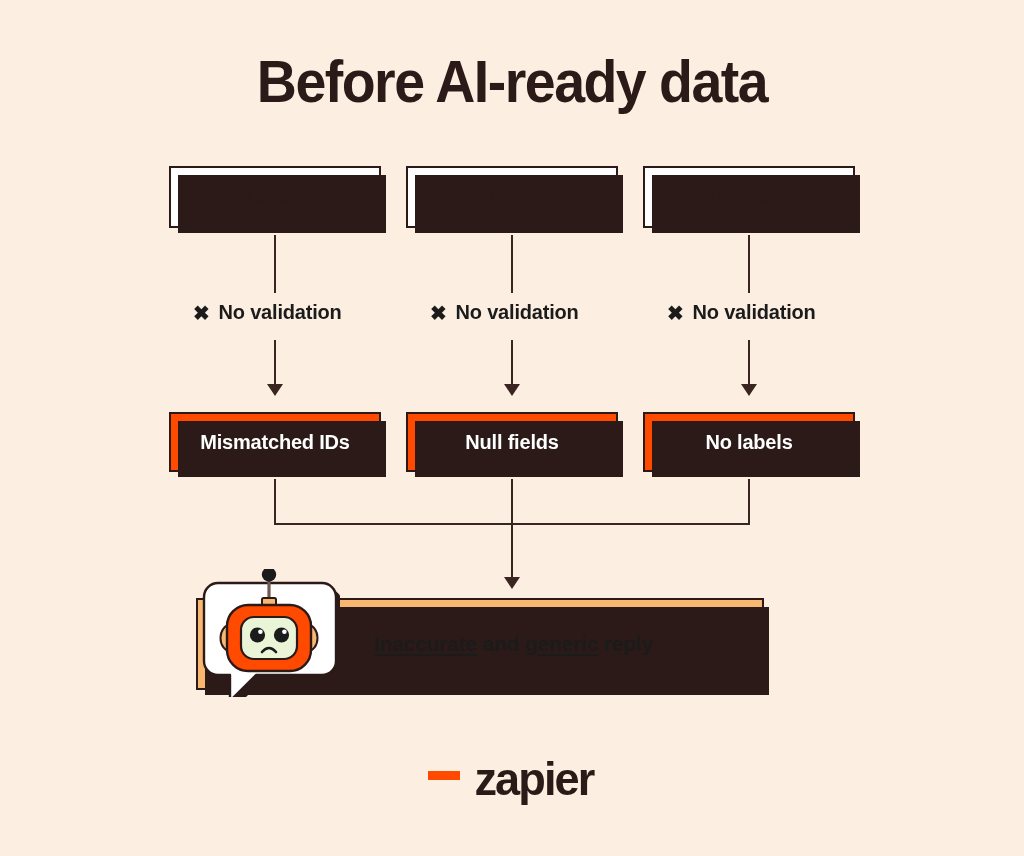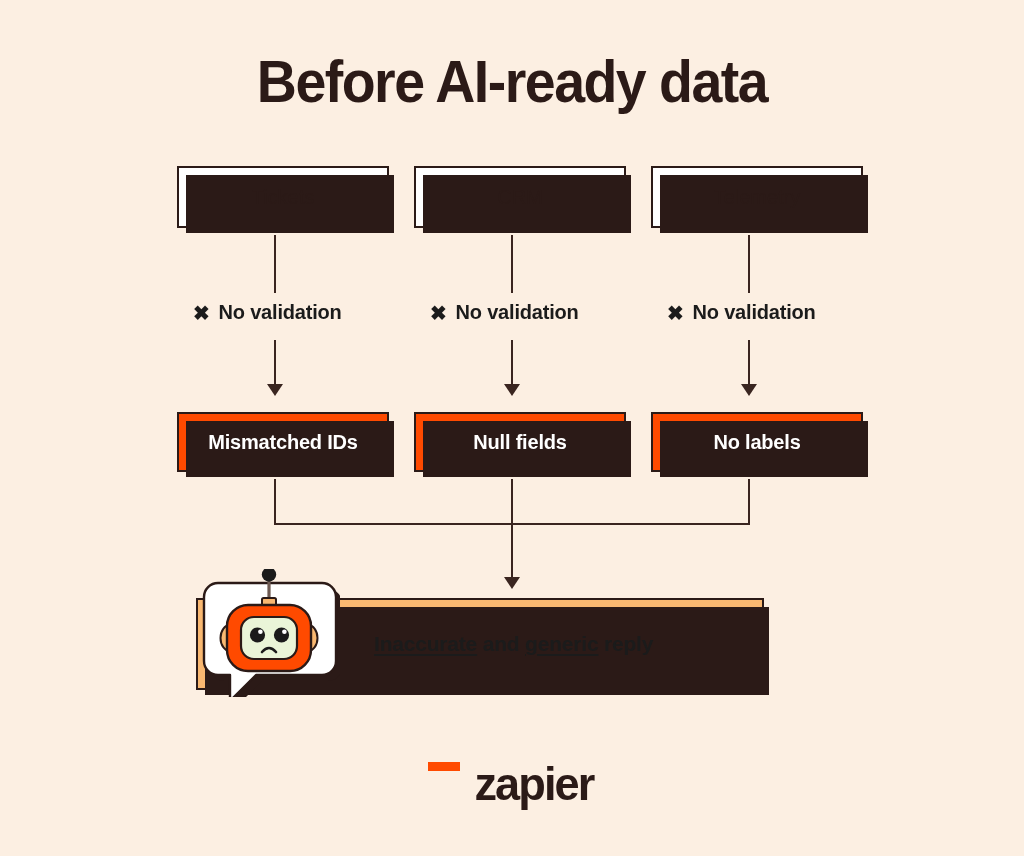--- a/index.html
+++ b/index.html
@@ -35,21 +35,20 @@
 
   
   .flow-box {
     position: absolute;
     box-sizing: border-box;
     border: 2px solid #2B1A17;
     display: flex;
     align-items: center;
     justify-content: center;
     z-index: 3;
-    margin-left: 8px;
   }
   .flow-box::after {
     content: "";
     position: absolute;
     left: 7px;
     top: 7px;
     width: 100%;
     height: 100%;
     background: #2B1A17;
     z-index: -1;
@@ -159,21 +158,21 @@
   #logo {
     position: absolute;
     left: 0;
     top: 757px;
     width: 1024px;
     text-align: center;
     z-index: 4;
   }
   #logo-inner {
     display: inline-flex;
-    align-items: flex-start;
+    align-items: center;
     gap: 12px;
   }
   #logo-underscore {
     width: 32px;
     height: 9px;
     background: #FF4A00;
     margin-bottom: 6px;
   }
   #logo-word {
     font-size: 47px;

